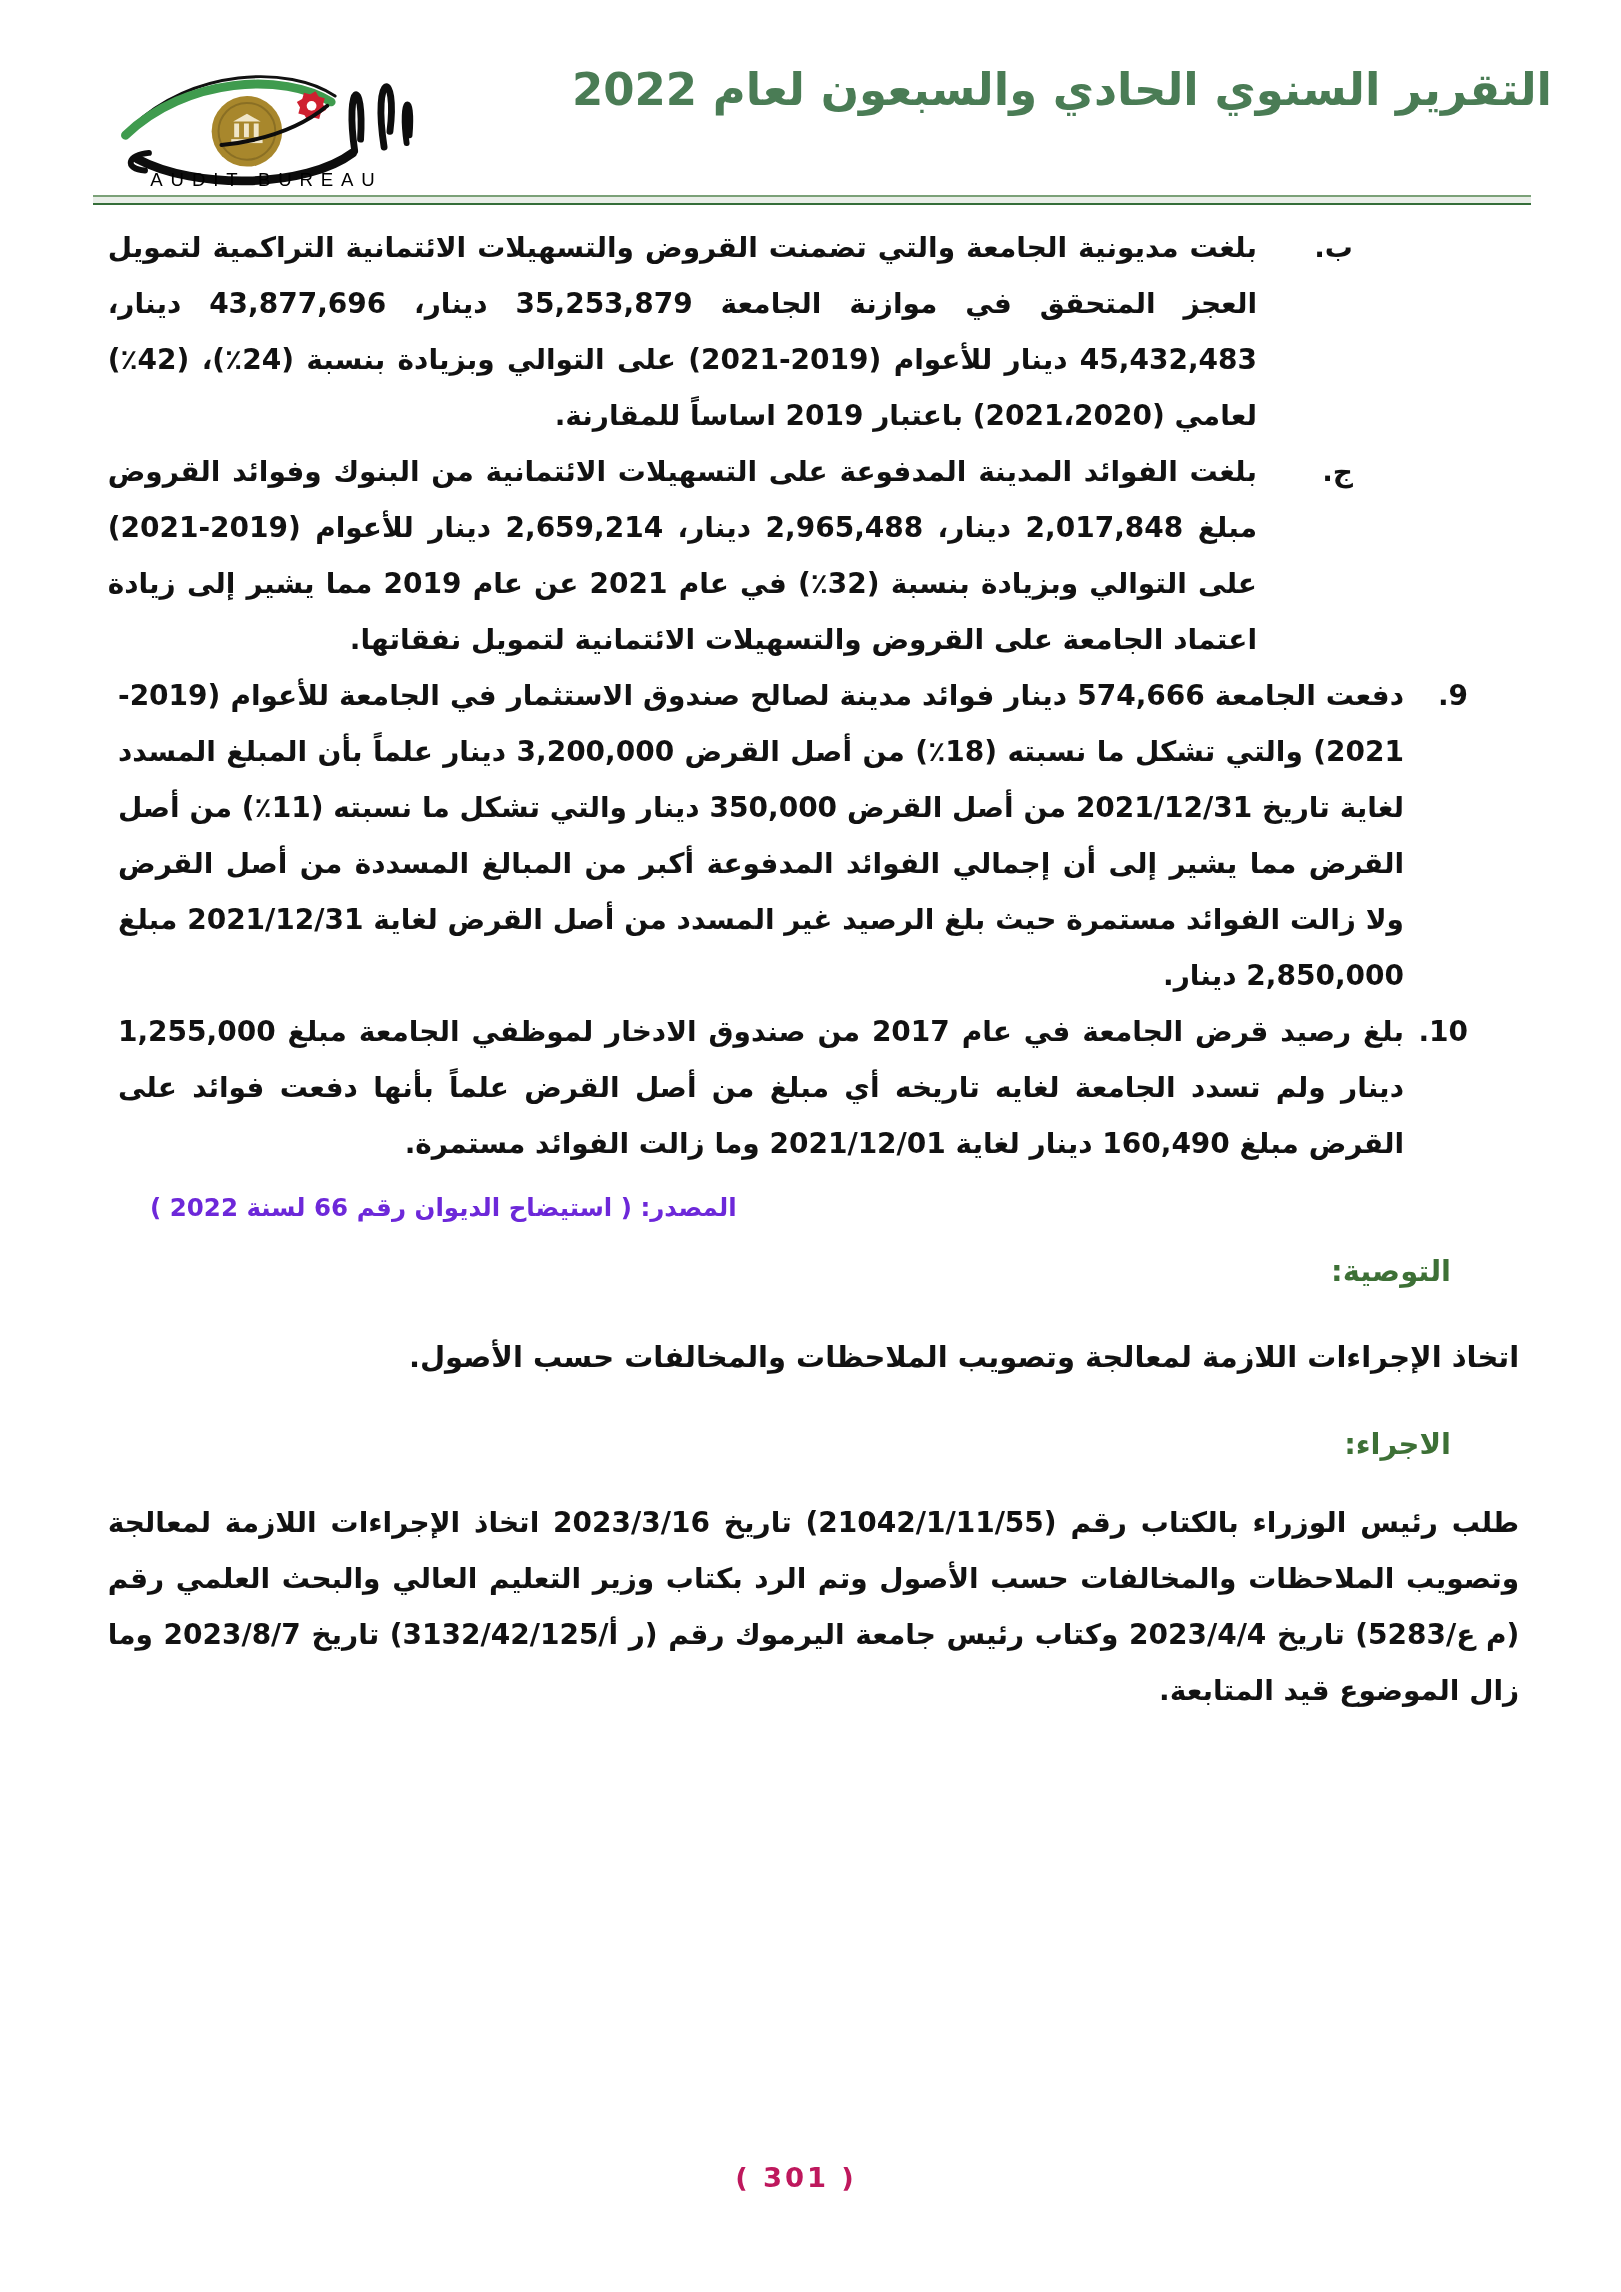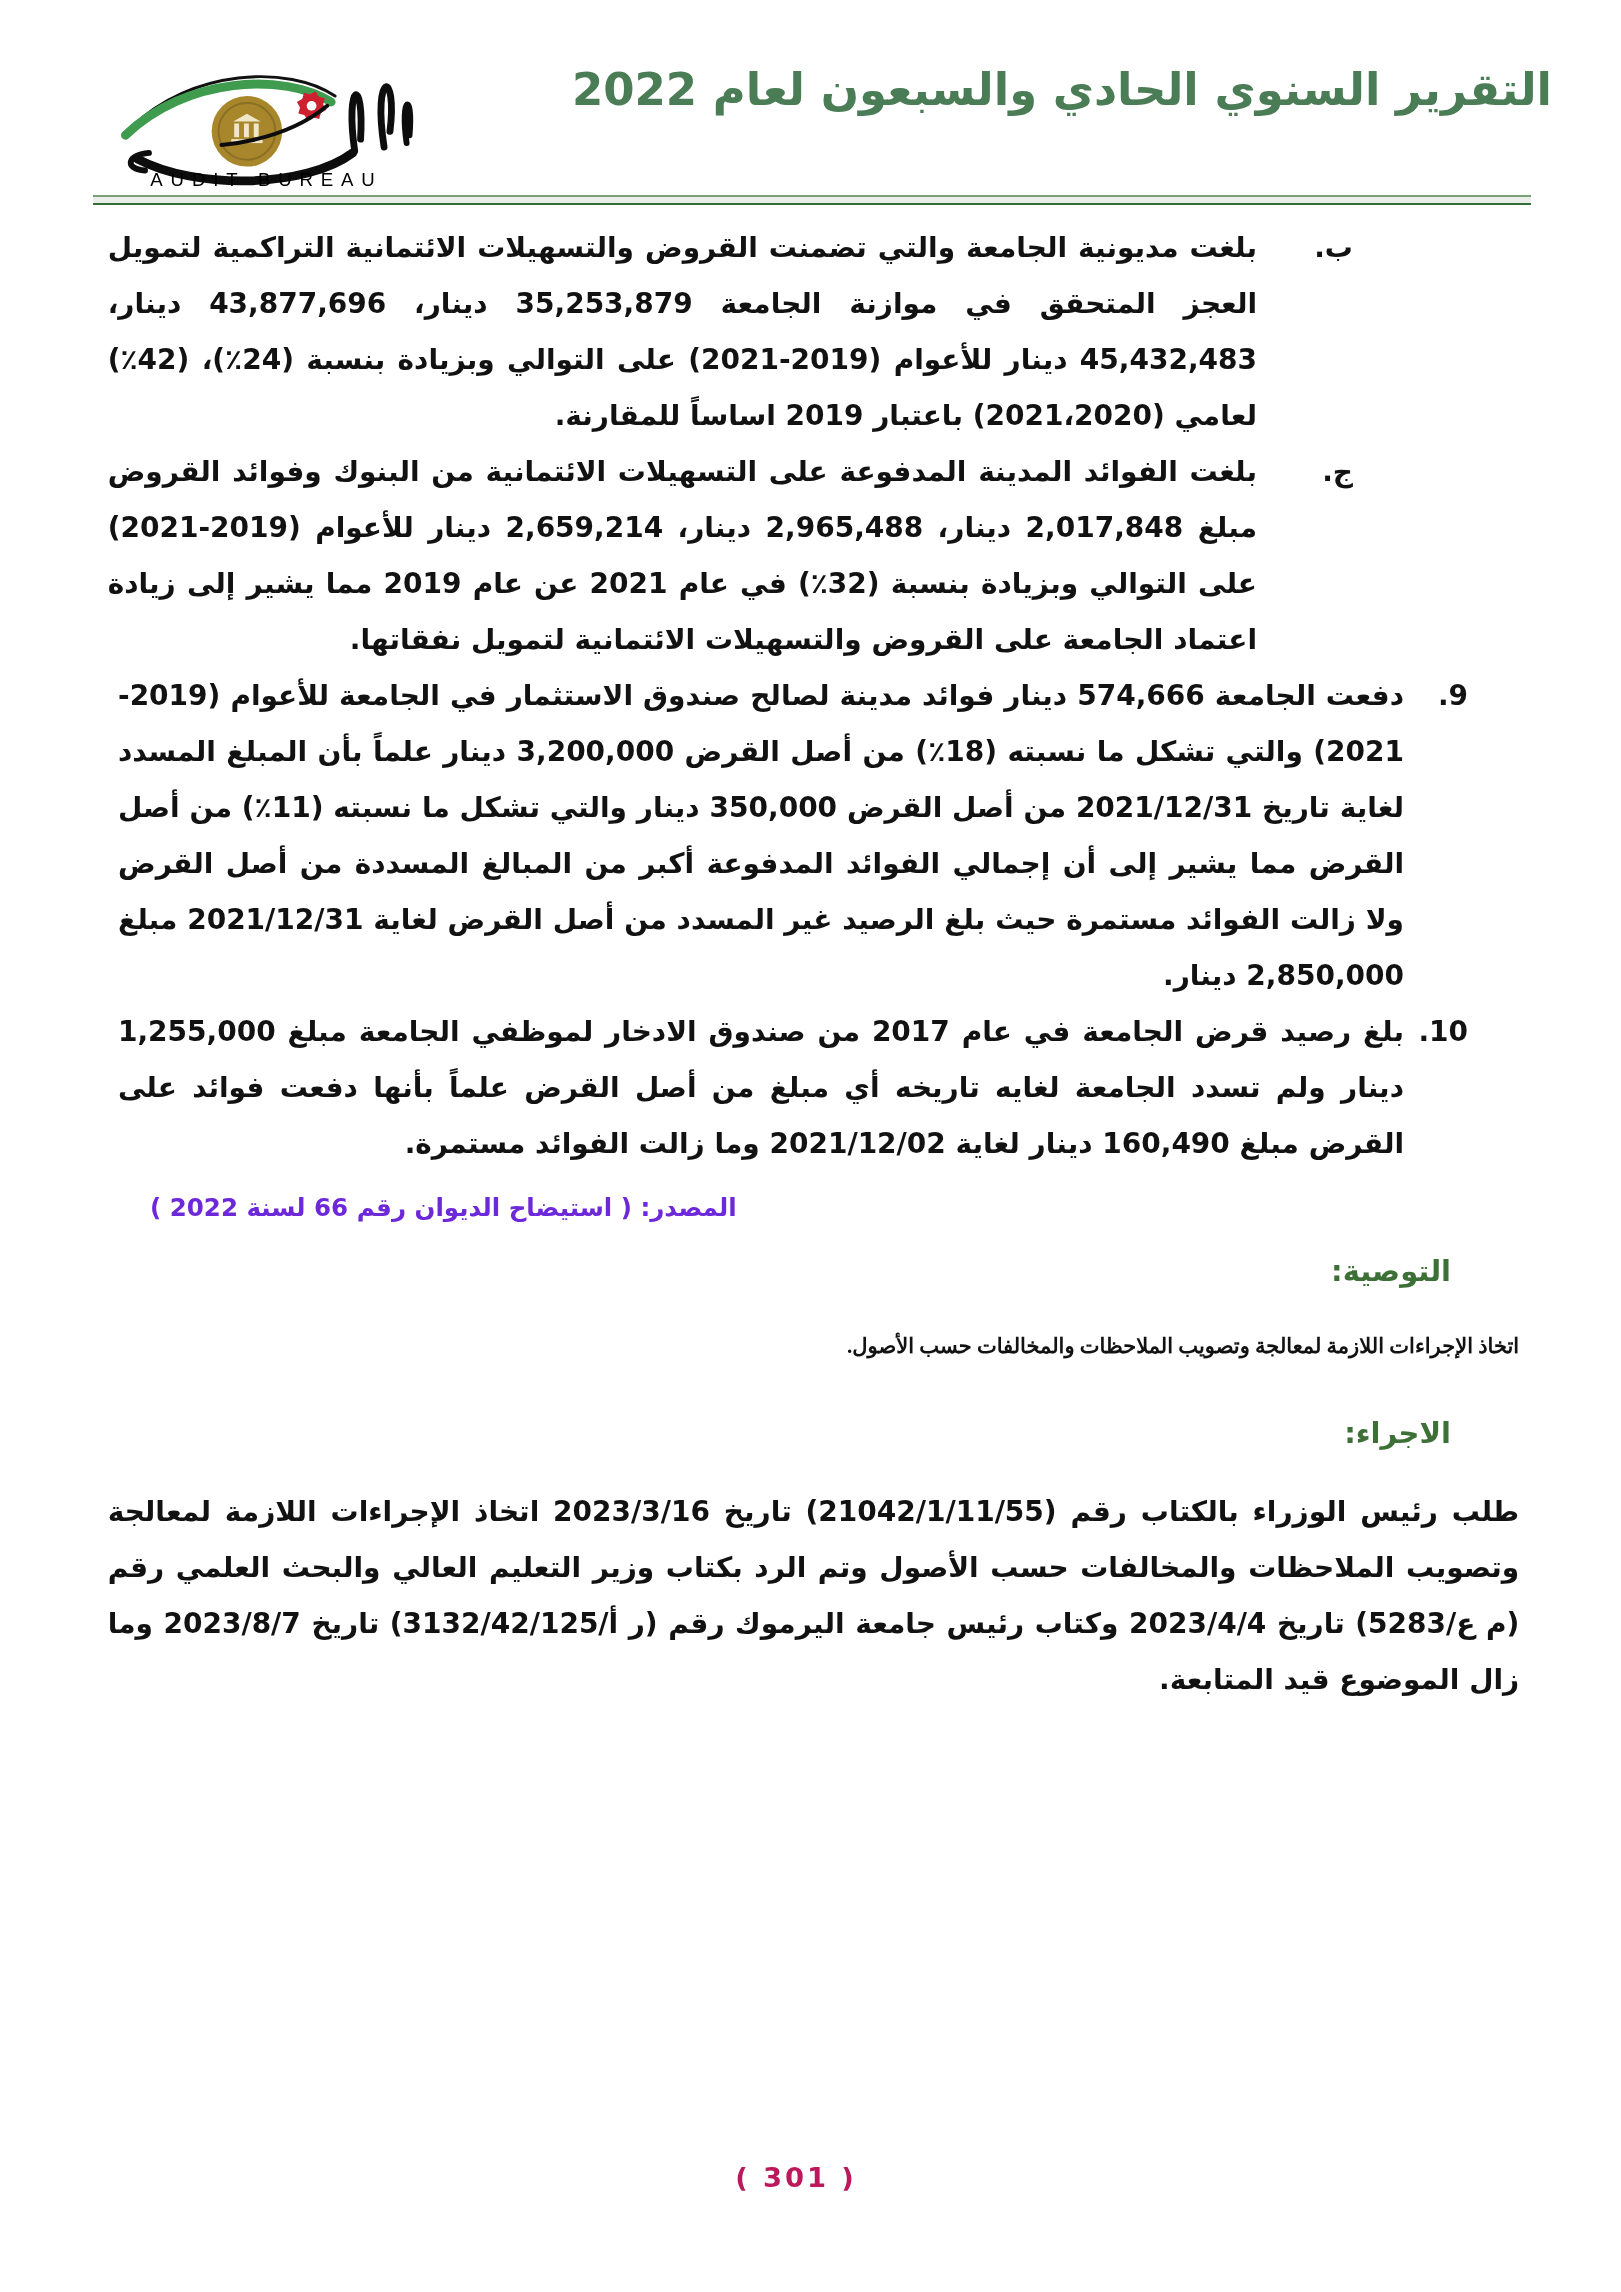--- a/index.html
+++ b/index.html
@@ -51,23 +51,23 @@
     font-size:24.5px;line-height:39px;font-weight:bold;
   }
   .sec-heading{
     margin-top:23.5px;
     padding-right:78px;
     color:#3d7036;
     font-size:29px;line-height:43px;font-weight:bold;
   }
   .sec-heading.action-h{margin-top:41px;}
   .rec-text{
-    margin-top:29px;
+    margin-top:40px;
     text-align:right;padding-right:9.8px;padding-left:14.7px;
-    font-size:21px;line-height:49px;font-weight:bold;font-family:Liberation Serif, serif;
+    font-size:29px;line-height:49px;font-weight:bold;
   }
   .action-text{
     margin-top:29px;
     text-align:justify;padding-right:9.8px;padding-left:14.7px;
     font-size:28px;line-height:56px;font-weight:bold;
   }
   
   .page-number{
     position:absolute;left:0;right:29px;top:2162px;
     text-align:center;
@@ -134,21 +134,21 @@
       <div class="txt">بلغت الفوائد المدينة المدفوعة على التسهيلات الائتمانية من البنوك وفوائد القروض مبلغ 2,017,848 دينار، 2,965,488 دينار، 2,659,214 دينار للأعوام (2019-2021) على التوالي وبزيادة بنسبة (32٪) في عام 2021 عن عام 2019 مما يشير إلى زيادة اعتماد الجامعة على القروض والتسهيلات الائتمانية لتمويل نفقاتها.</div>
     </div>
 
     <div class="li numbered">
       <span class="marker">9.</span>
       <div class="txt">دفعت الجامعة 574,666 دينار فوائد مدينة لصالح صندوق الاستثمار في الجامعة للأعوام (2019-2021) والتي تشكل ما نسبته (18٪) من أصل القرض 3,200,000 دينار علماً بأن المبلغ المسدد لغاية تاريخ 2021/12/31 من أصل القرض 350,000 دينار والتي تشكل ما نسبته (11٪) من أصل القرض مما يشير إلى أن إجمالي الفوائد المدفوعة أكبر من المبالغ المسددة من أصل القرض ولا زالت الفوائد مستمرة حيث بلغ الرصيد غير المسدد من أصل القرض لغاية 2021/12/31 مبلغ 2,850,000 دينار.</div>
     </div>
 
     <div class="li numbered">
       <span class="marker">10.</span>
-      <div class="txt">بلغ رصيد قرض الجامعة في عام 2017 من صندوق الادخار لموظفي الجامعة مبلغ 1,255,000 دينار ولم تسدد الجامعة لغايه تاريخه أي مبلغ من أصل القرض علماً بأنها دفعت فوائد على القرض مبلغ 160,490 دينار لغاية 2021/12/02 وما زالت الفوائد مستمرة.</div>
+      <div class="txt">بلغ رصيد قرض الجامعة في عام 2017 من صندوق الادخار لموظفي الجامعة مبلغ 1,255,000 دينار ولم تسدد الجامعة لغايه تاريخه أي مبلغ من أصل القرض علماً بأنها دفعت فوائد على القرض مبلغ 160,490 دينار لغاية 2021/12/01 وما زالت الفوائد مستمرة.</div>
     </div>
 
     <div class="source-line">المصدر: ( استيضاح الديوان رقم 66 لسنة 2022 )</div>
 
     <div class="sec-heading">التوصية:</div>
     <div class="rec-text">اتخاذ الإجراءات اللازمة لمعالجة وتصويب الملاحظات والمخالفات حسب الأصول.</div>
 
     <div class="sec-heading action-h">الاجراء:</div>
     <div class="action-text">طلب رئيس الوزراء بالكتاب رقم (21042/1/11/55) تاريخ 2023/3/16 اتخاذ الإجراءات اللازمة لمعالجة وتصويب الملاحظات والمخالفات حسب الأصول وتم الرد بكتاب وزير التعليم العالي والبحث العلمي رقم (م ع/5283) تاريخ 2023/4/4 وكتاب رئيس جامعة اليرموك رقم (ر أ/3132/42/125) تاريخ 2023/8/7 وما زال الموضوع قيد المتابعة.</div>
 

